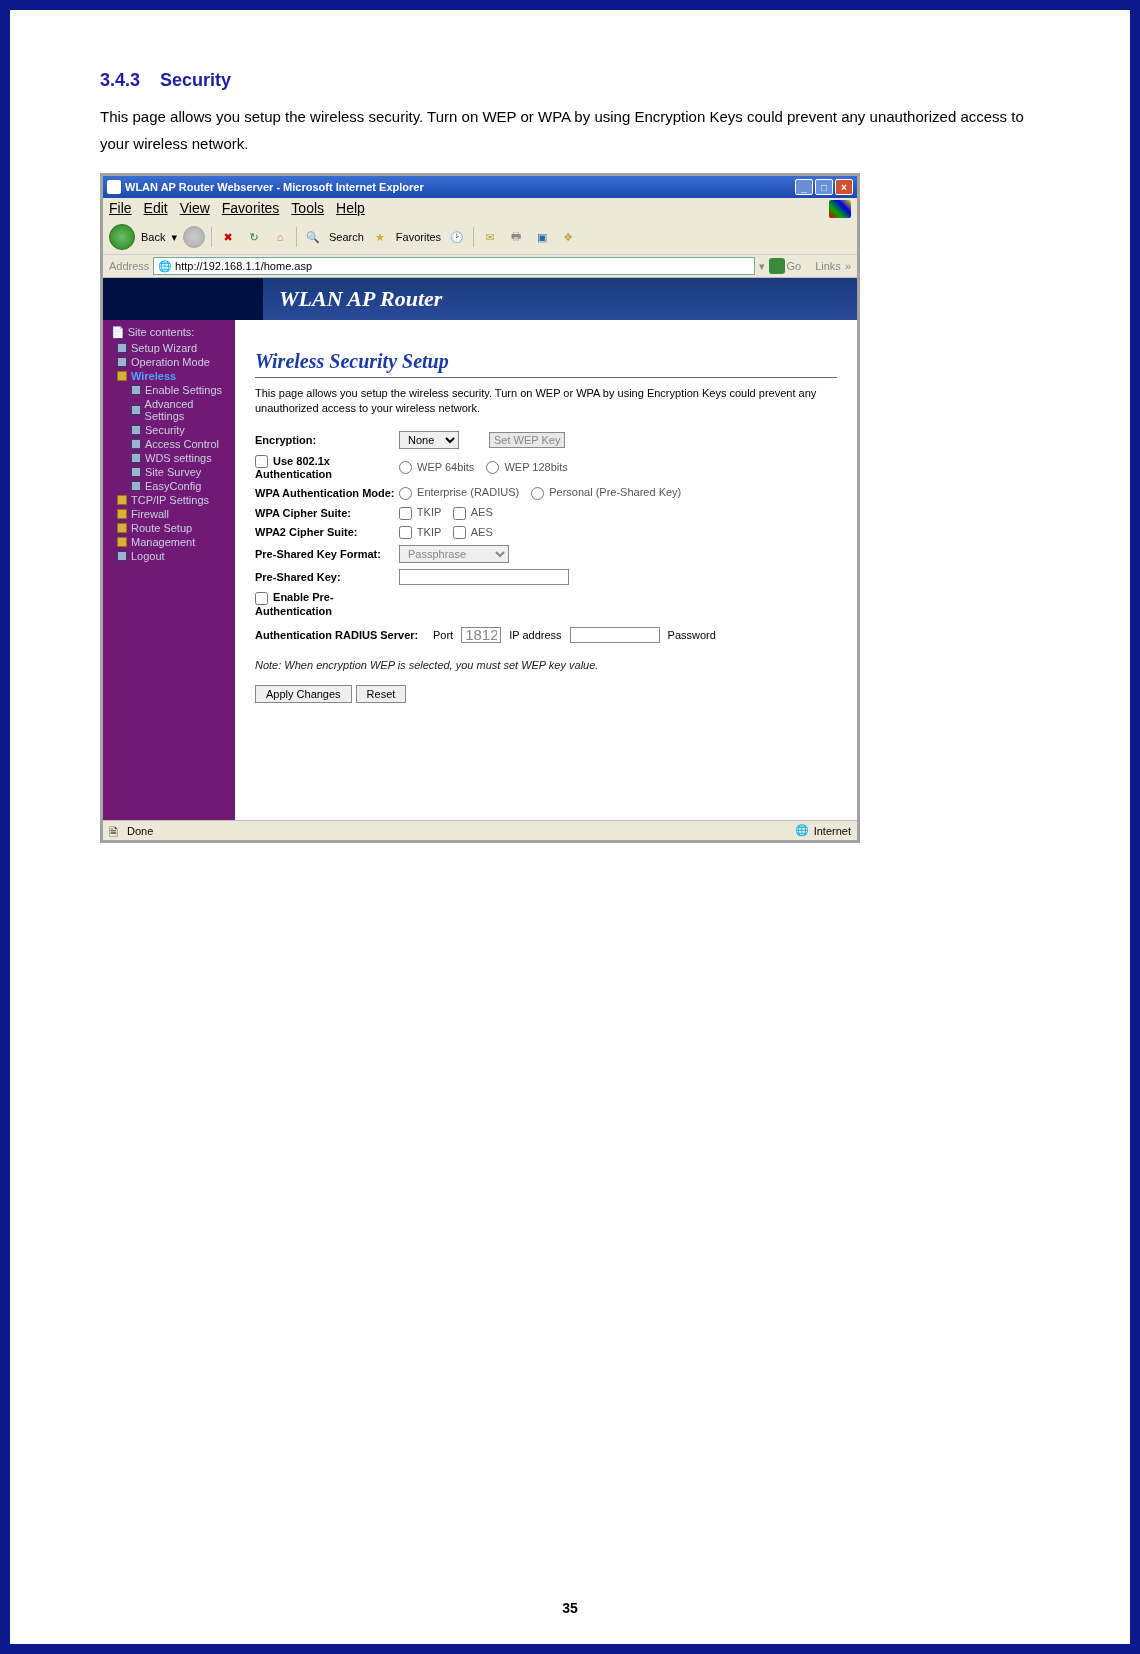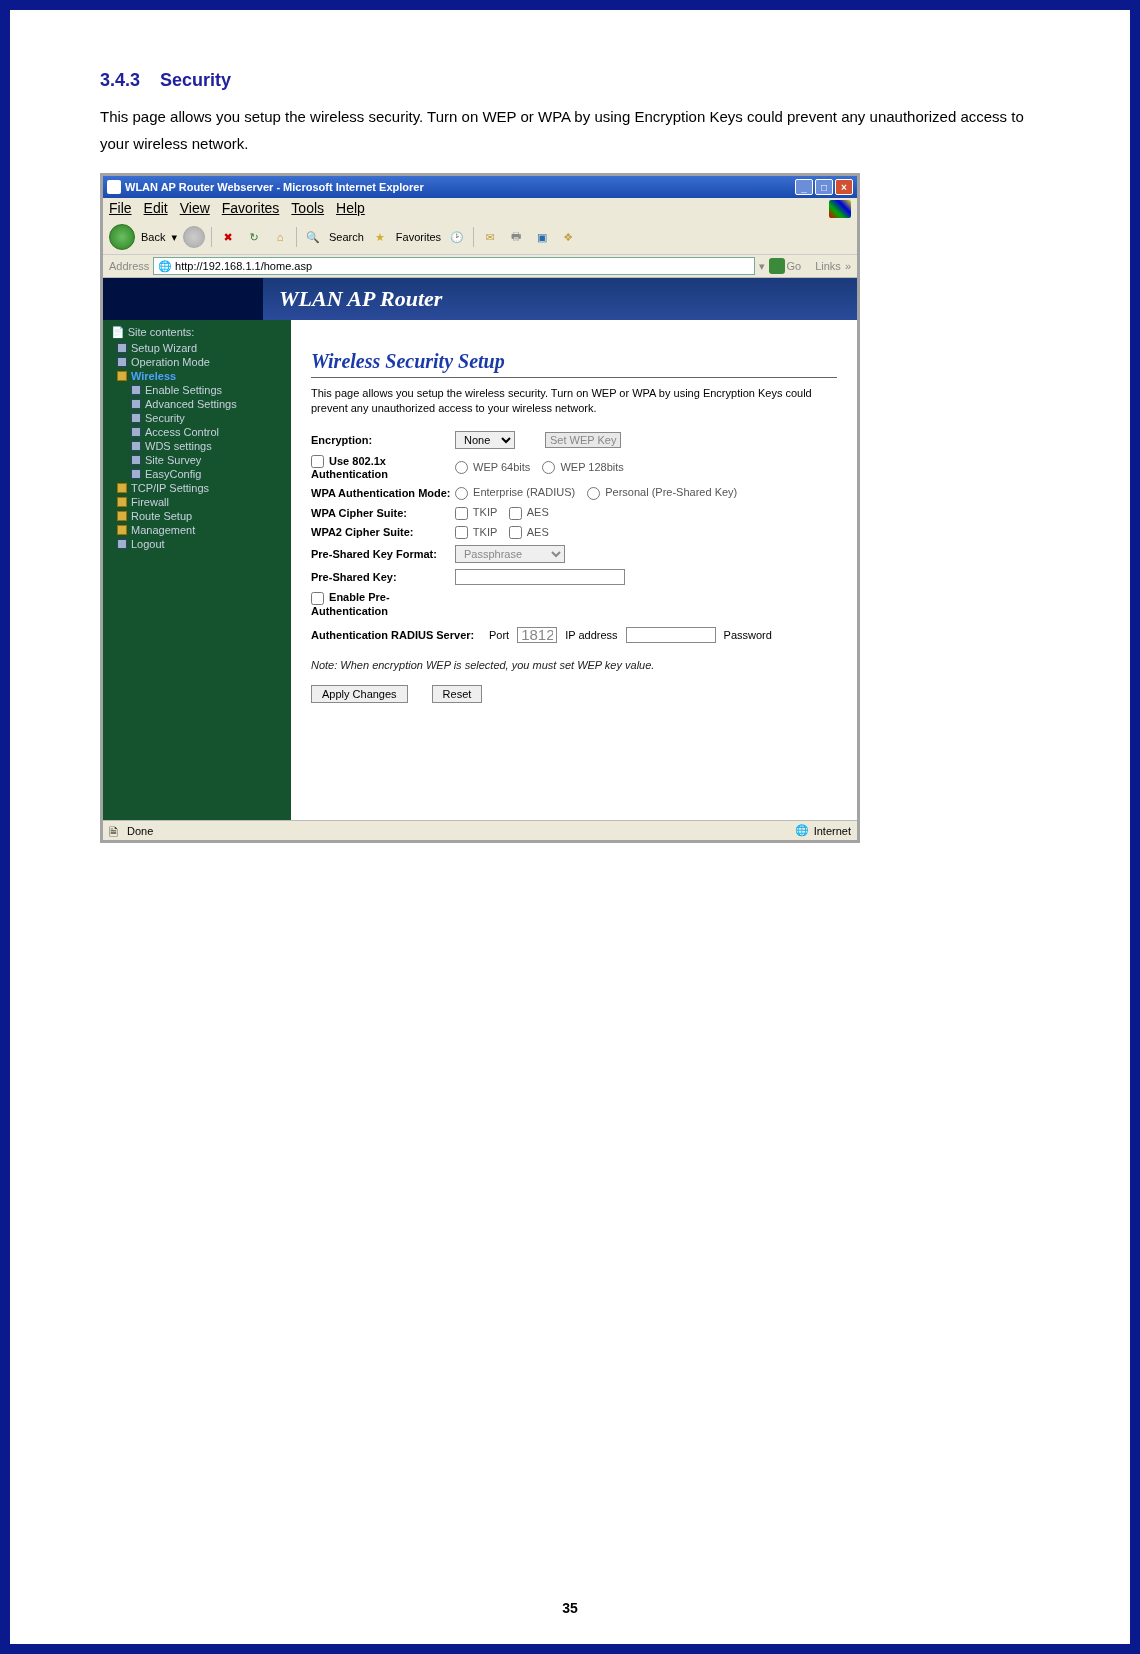--- a/index.html
+++ b/index.html
@@ -114,22 +114,22 @@
   .header-band {
     background: linear-gradient(#1a3a7a, #2a4a9a);
     color: #fff;
     font-family: 'Times New Roman', serif;
     font-style: italic;
     font-size: 22px;
     font-weight: bold;
     padding: 8px 16px;
   }
   .sidebar {
-    width: 188px;
-    background: #14532d;
+    width: 132px;
+    background: #701a75;
     color: #c8d0e0;
     font-size: 11px;
     padding: 6px 4px 40px 4px;
   }
   .sidebar-title { color: #c8d0e0; margin-bottom: 2px; padding-left: 4px; }
   .tree-item {
     display: flex; align-items: center; gap: 4px;
     padding: 1px 0 1px 10px;
   }
   .tree-item.sub { padding-left: 24px; }
@@ -164,21 +164,21 @@
   }
   input.small-btn { color:#888; background:#e8e8e8;}
   input.text-in {
     border: 1px solid #888; height: 16px; font-size:15px; padding:0 3px;
   }
   .radius-row {
     margin-top: 10px; display:flex; align-items:center; gap:8px;
     font-size:11px;
   }
   .note { font-style: italic; font-size: 11px; margin-top: 16px; color:#222;}
-  .action-row { margin-top: 14px; display:flex; gap:24px;}
+  .action-row { margin-top: 14px; display:flex; gap:4px;}
   .action-btn {
     font-size: 11px; padding: 2px 10px;
     background:#efefef; border:1px solid #888;
   }
   .statusbar {
     display: flex; align-items: center;
     background: #ece9d8;
     border-top: 1px solid #bbb;
     font-size: 11px; padding: 2px 6px;
     height: 20px;

